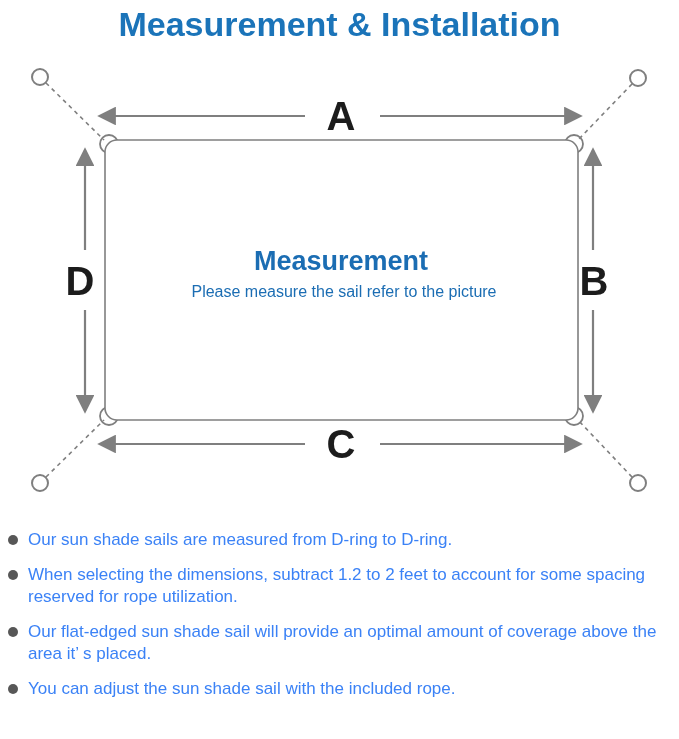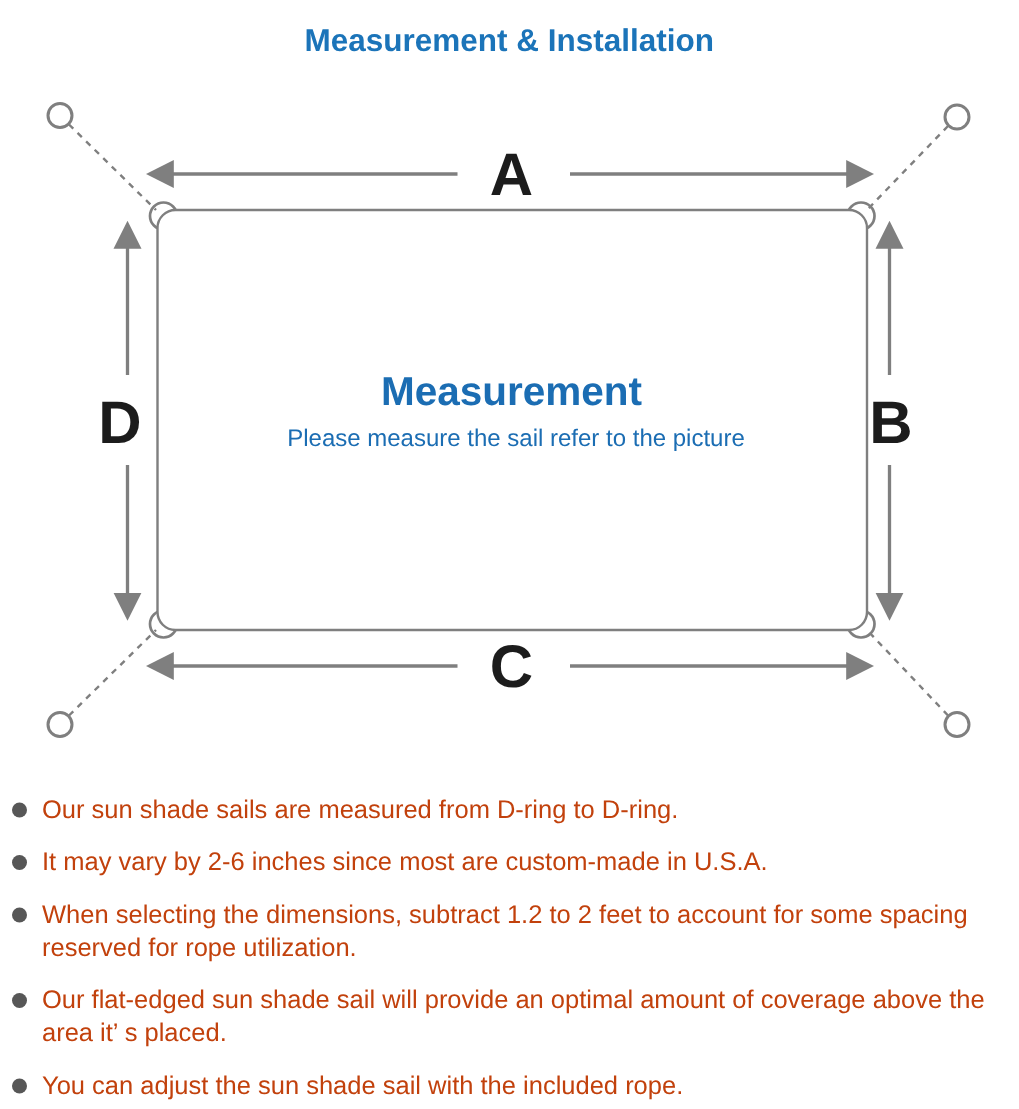--- a/index.html
+++ b/index.html
@@ -5,24 +5,24 @@
   html, body { margin: 0; padding: 0; background: #ffffff; }
   .page {
     position: relative;
     width: 679px;
     height: 739px;
     background: #ffffff;
     font-family: "Liberation Sans", sans-serif;
     overflow: hidden;
   }
   .title {
-    margin: 12px;
+    margin: 1px;
     padding-top: 4px;
     text-align: center;
-    font-size: 21px;
+    font-size: 34px;
     font-weight: bold;
     color: #1b74b9;
     letter-spacing: 0px;
   }
   .diagram-wrap {
     position: absolute;
     top: 55px;
     left: 0;
     width: 679px;
     height: 460px;
@@ -50,21 +50,21 @@
     padding: 14px 6px 0 8px;
     box-sizing: border-box;
     margin: 0;
     list-style: none;
   }
   .bullets li {
     display: flex;
     align-items: flex-start;
     gap: 10px;
     margin-bottom: 13px;
-    color: #c2410c;
+    color: #3b82f6;
     font-size: 17px;
     line-height: 22px;
   }
   .bullets .dot {
     flex: none;
     width: 10px;
     height: 10px;
     border-radius: 50%;
     background: #575757;
     margin-top: 6px;
@@ -123,24 +123,20 @@
     </svg>
   </div>
 
   <ul class="bullets">
     <li>
       <span class="dot"></span>
       <span>Our sun shade sails are measured from D-ring to D-ring.</span>
     </li>
     <li>
       <span class="dot"></span>
-      <span>It may vary by 2-6 inches since most are custom-made in U.S.A.</span>
-    </li>
-    <li>
-      <span class="dot"></span>
       <span>When selecting the dimensions, subtract 1.2 to 2 feet to account for some spacing reserved for rope utilization.</span>
     </li>
     <li>
       <span class="dot"></span>
       <span>Our flat-edged sun shade sail will provide an optimal amount of coverage above the area it’ s placed.</span>
     </li>
     <li>
       <span class="dot"></span>
       <span>You can adjust the sun shade sail with the included rope.</span>
     </li>

